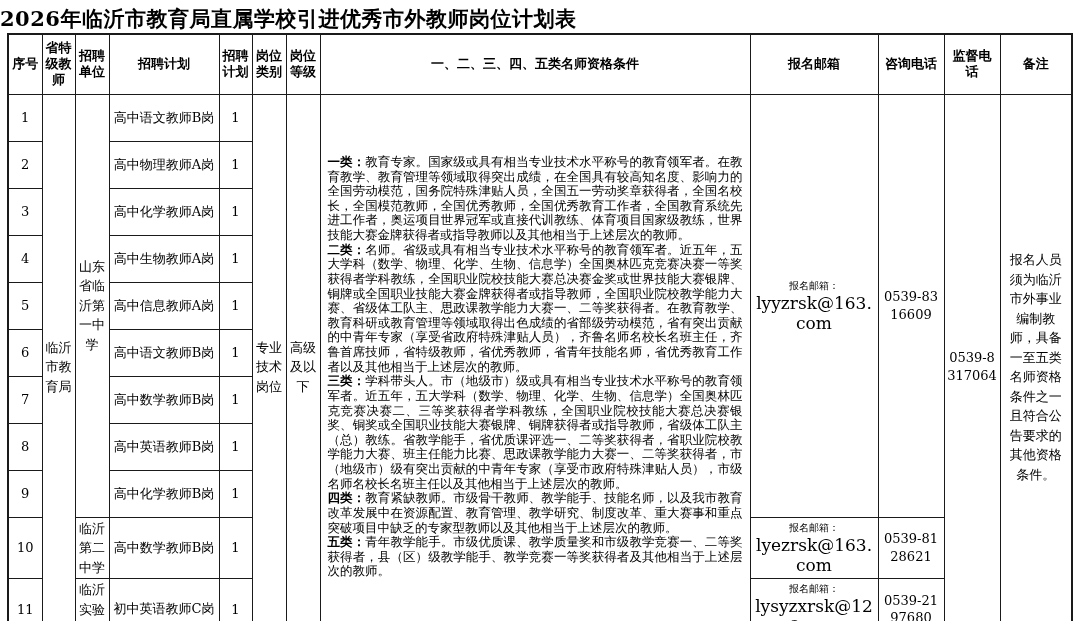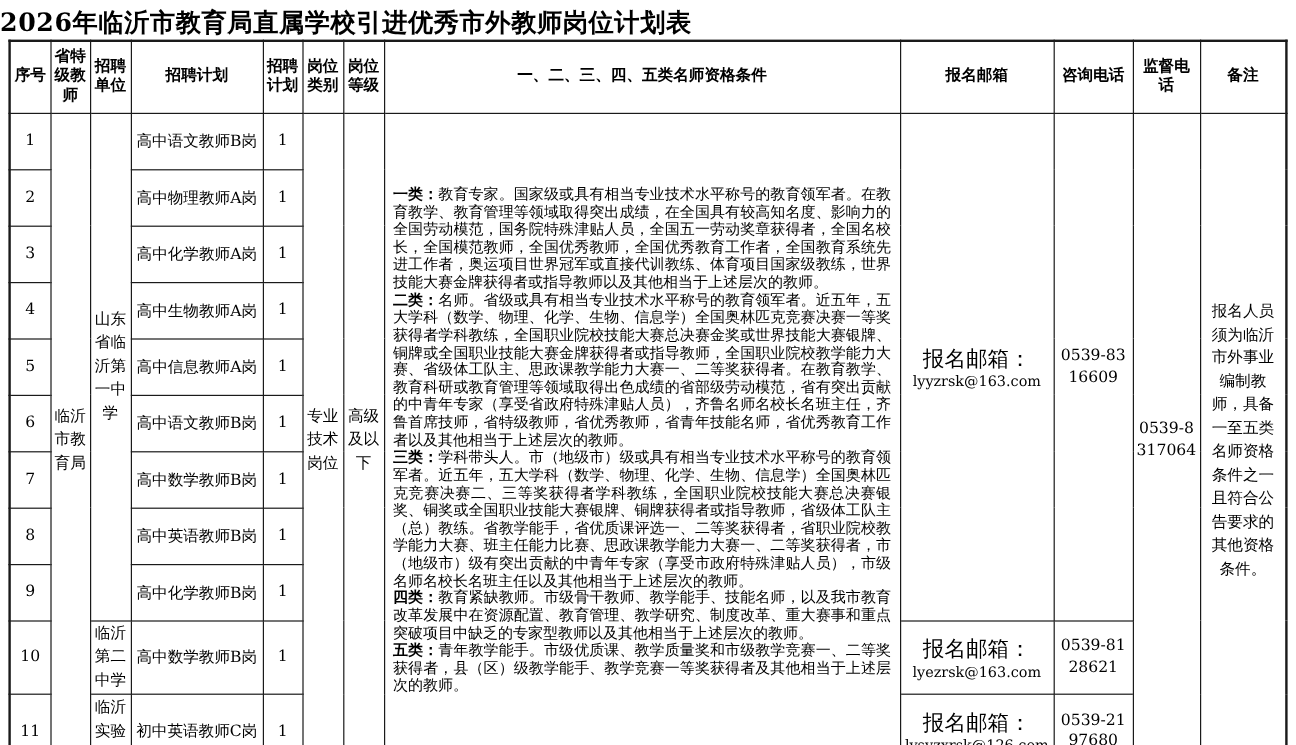--- a/index.html
+++ b/index.html
@@ -29,22 +29,22 @@
   tbody tr { height: 47px; }
   tbody tr.r-last { height: 49px; }
   td.cond-cell {
     text-align: left; vertical-align: middle; padding: 2px 7px;
     word-break: normal;
   }
   .cond-cell p {
     margin: 0; font-size: 12.5px; line-height: 1.17; text-align: justify;
   }
   .cond-cell b { font-weight: bold; }
-  .email-label { font-size: 18px; }
-  .email-addr { font-size: 12px; letter-spacing: 0; }
+  .email-label { font-size: 10px; }
+  .email-addr { font-size: 17px; letter-spacing: 0; }
   .phone { font-size: 13px; line-height: 1.35; }
   .remark-cell { padding: 2px 7px; line-height: 1.5; }
   .wrap2 { line-height: 1.5; }
 </style>
 </head>
 <body>
 
 <div class="page-title">2026年临沂市教育局直属学校引进优秀市外教师岗位计划表</div>
 
 <table class="plan">

